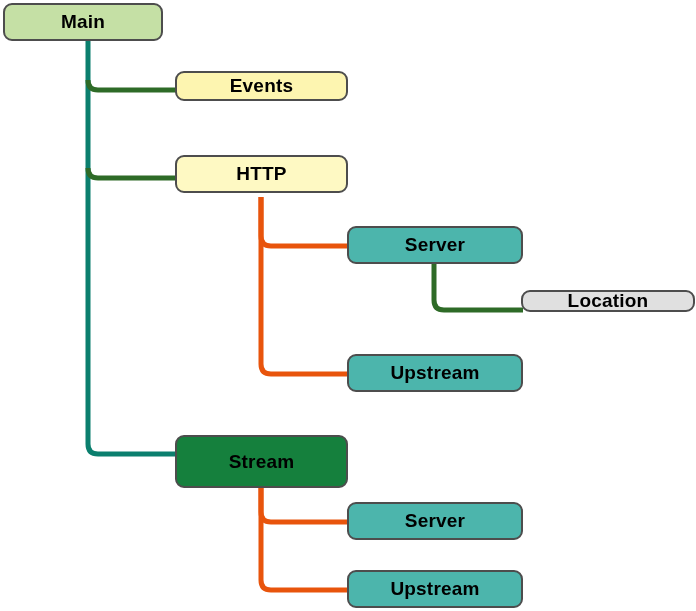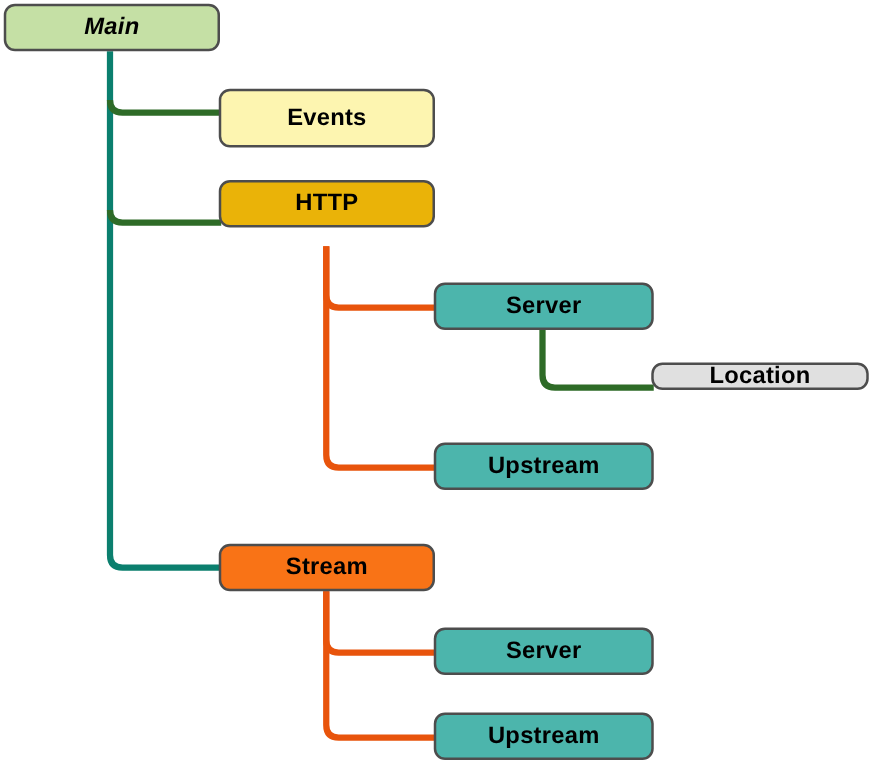--- a/index.html
+++ b/index.html
@@ -61,45 +61,45 @@
 
     <path d="M 261 197 L 261 364 Q 261 374 271 374 L 349 374" fill="none" stroke="#e8540c" stroke-width="5" stroke-linecap="butt"></path>
 
     <path d="M 434 264 L 434 300 Q 434 310 444 310 L 523 310" fill="none" stroke="#2e6b27" stroke-width="5" stroke-linecap="butt"></path>
 
     <path d="M 261 473 L 261 512 Q 261 522 271 522 L 349 522" fill="none" stroke="#e8540c" stroke-width="5" stroke-linecap="butt"></path>
 
     <path d="M 261 473 L 261 580 Q 261 590 271 590 L 349 590" fill="none" stroke="#e8540c" stroke-width="5" stroke-linecap="butt"></path>
   </svg>
 
-  <div class="node" id="node-main" style="left: 3px; top: 3px; width: 173px; height: 38px; background: rgb(197, 224, 165); border-color: rgb(77, 77, 77); color: rgb(0, 0, 0); font-style: italic;">
+  <div class="node" id="node-main" style="left: 3px; top: 3px; width: 160px; height: 38px; background: rgb(197, 224, 165); border-color: rgb(77, 77, 77); color: rgb(0, 0, 0);">
     <span class="node-label">Main</span>
   </div>
 
-  <div class="node" id="node-events" style="left: 175px; top: 71px; width: 173px; height: 47px; background: rgb(253, 245, 176); border-color: rgb(77, 77, 77); color: rgb(0, 0, 0);">
+  <div class="node" id="node-events" style="left: 175px; top: 71px; width: 173px; height: 30px; background: rgb(253, 245, 176); border-color: rgb(77, 77, 77); color: rgb(0, 0, 0);">
     <span class="node-label">Events</span>
   </div>
 
-  <div class="node" id="node-http" style="left: 175px; top: 144px; width: 173px; height: 38px; background: #eab308; border-color: rgb(77, 77, 77); color: rgb(0, 0, 0);">
+  <div class="node" id="node-http" style="left: 175px; top: 155px; width: 173px; height: 38px; background: #fef9c3; border-color: rgb(77, 77, 77); color: rgb(0, 0, 0);">
     <span class="node-label">HTTP</span>
   </div>
 
   <div class="node" id="node-http-server" style="left: 347px; top: 226px; width: 176px; height: 38px; background: rgb(76, 181, 172); border-color: rgb(77, 77, 77); color: rgb(0, 0, 0);">
     <span class="node-label">Server</span>
   </div>
 
   <div class="node" id="node-location" style="left: 521px; top: 290px; width: 174px; height: 22px; background: rgb(224, 224, 224); border-color: rgb(77, 77, 77); color: rgb(0, 0, 0);">
     <span class="node-label">Location</span>
   </div>
 
   <div class="node" id="node-http-upstream" style="left: 347px; top: 354px; width: 176px; height: 38px; background: rgb(76, 181, 172); border-color: rgb(77, 77, 77); color: rgb(0, 0, 0);">
     <span class="node-label">Upstream</span>
   </div>
 
-  <div class="node" id="node-stream" style="left: 175px; top: 435px; width: 173px; height: 38px; background: #f97316; border-color: rgb(77, 77, 77); color: rgb(0, 0, 0);">
+  <div class="node" id="node-stream" style="left: 175px; top: 435px; width: 173px; height: 53px; background: #15803d; border-color: rgb(77, 77, 77); color: rgb(0, 0, 0);">
     <span class="node-label">Stream</span>
   </div>
 
   <div class="node" id="node-stream-server" style="left: 347px; top: 502px; width: 176px; height: 38px; background: rgb(76, 181, 172); border-color: rgb(77, 77, 77); color: rgb(0, 0, 0);">
     <span class="node-label">Server</span>
   </div>
 
   <div class="node" id="node-stream-upstream" style="left: 347px; top: 570px; width: 176px; height: 38px; background: rgb(76, 181, 172); border-color: rgb(77, 77, 77); color: rgb(0, 0, 0);">
     <span class="node-label">Upstream</span>
   </div>

